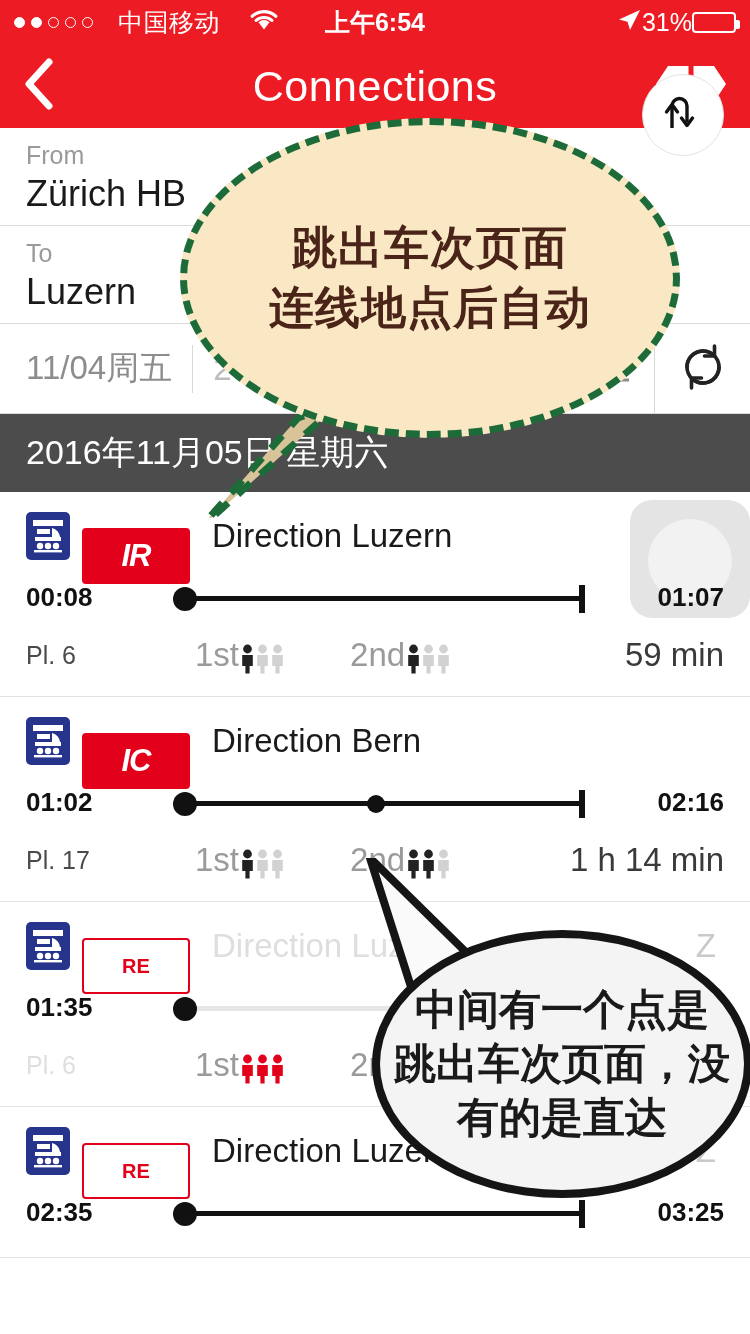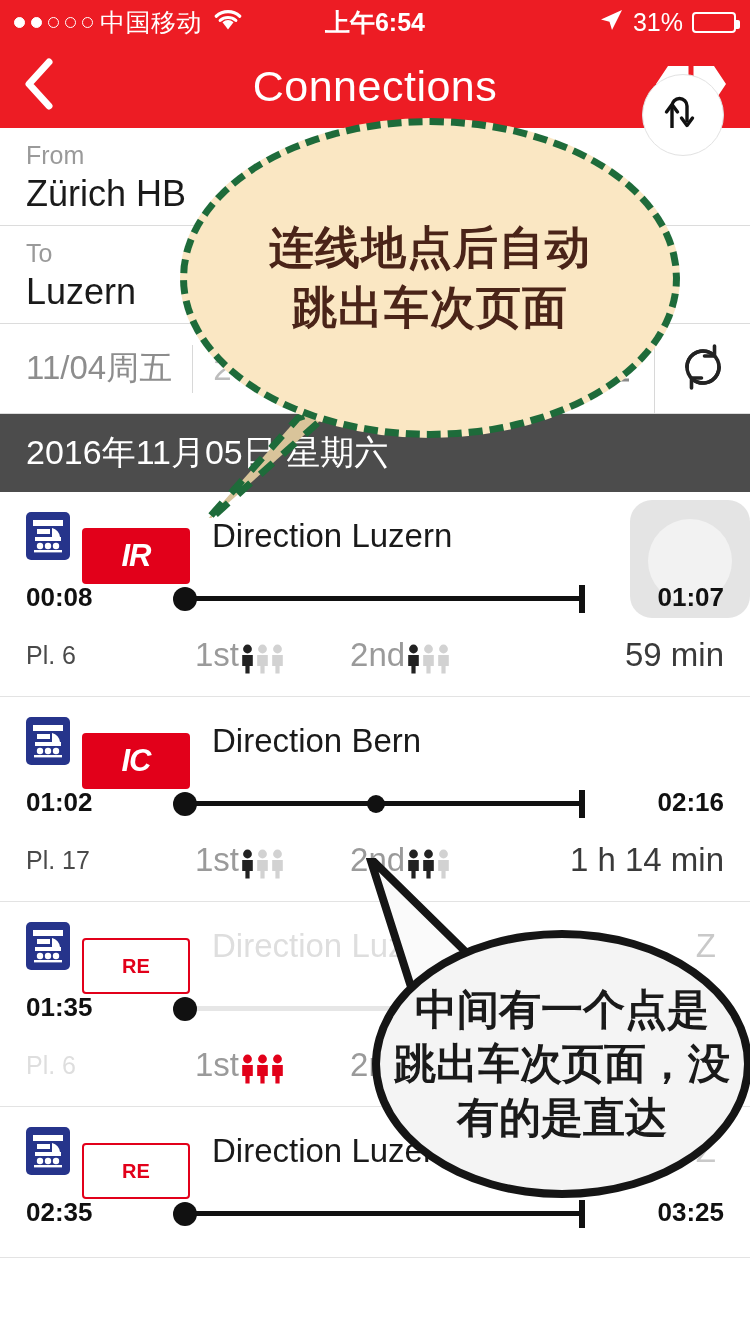--- a/index.html
+++ b/index.html
@@ -10,31 +10,31 @@
     position:relative;
     overflow:hidden;
   }
 
   
   .statusbar{
     height:44px; background:#ED1C24; color:#fff;
     display:flex; align-items:center; padding:0 14px;
     position:relative;
   }
-  .sb-left{ display:flex; align-items:center; gap:7px; }
+  .sb-left{ display:flex; align-items:center; gap:25px; }
   .dots{ display:flex; align-items:center; gap:6px; }
   .dot{ width:11px;height:11px;border-radius:50%;border:1.6px solid #fff; }
   .dot.filled{ background:#fff; }
   .carrier{ font-size:25px; letter-spacing:0.5px; }
   .wifi{ margin-left:4px; }
   .sb-center{
     position:absolute; left:0; right:0; text-align:center;
     font-size:25px; font-weight:bold; pointer-events:none;
   }
-  .sb-right{ margin-left:auto; display:flex; align-items:center; gap:9px; z-index:2;}
+  .sb-right{ margin-left:auto; display:flex; align-items:center; z-index:2;}
   .battpct{ font-size:25px; }
   .batt{ width:44px;height:21px;border:2px solid #fff;border-radius:4px; padding:2px; position:relative;}
   .batt::after{ content:""; position:absolute; right:-6px; top:6px; width:4px;height:9px;
     background:#fff; border-radius:0 2px 2px 0;}
   .batt-fill{ height:100%; background:#fff; border-radius:1px; }
 
   
   .navbar{
     height:84px; background:#ED1C24; color:#fff;
     display:flex; align-items:center; padding:0 22px; position:relative;
@@ -481,22 +481,22 @@
         <span class="t-arr">03:25</span>
       </div>
     </div>
   </div>
 
 <div class="callout" id="callout1">
   <svg width="500" height="400" viewBox="0 0 500 400" style="position:absolute;left:0;top:0;">
     <path d="M160 285 L18 412 L118 300 Z" fill="#D9C49A" stroke="#1E6B3A" stroke-width="7" stroke-dasharray="17 13" stroke-linejoin="round"></path>
   </svg>
   <div class="bubble">
+    <div class="line">跳出车次页面</div>
     <div class="line">连线地点后自动</div>
-    <div class="line">跳出车次页面</div>
   </div>
 </div>
 
 <div class="callout" id="callout2">
   <svg width="400" height="352" viewBox="0 0 400 352" style="position:absolute;left:0;top:0;">
     <path d="M18 0 L125 105 L60 132 Z" fill="#FAFAFA" stroke="#151515" stroke-width="8" stroke-linejoin="round"></path>
   </svg>
   <div class="bubble">
     <div class="line">中间有一个点是</div>
     <div class="line">跳出车次页面，没</div>

